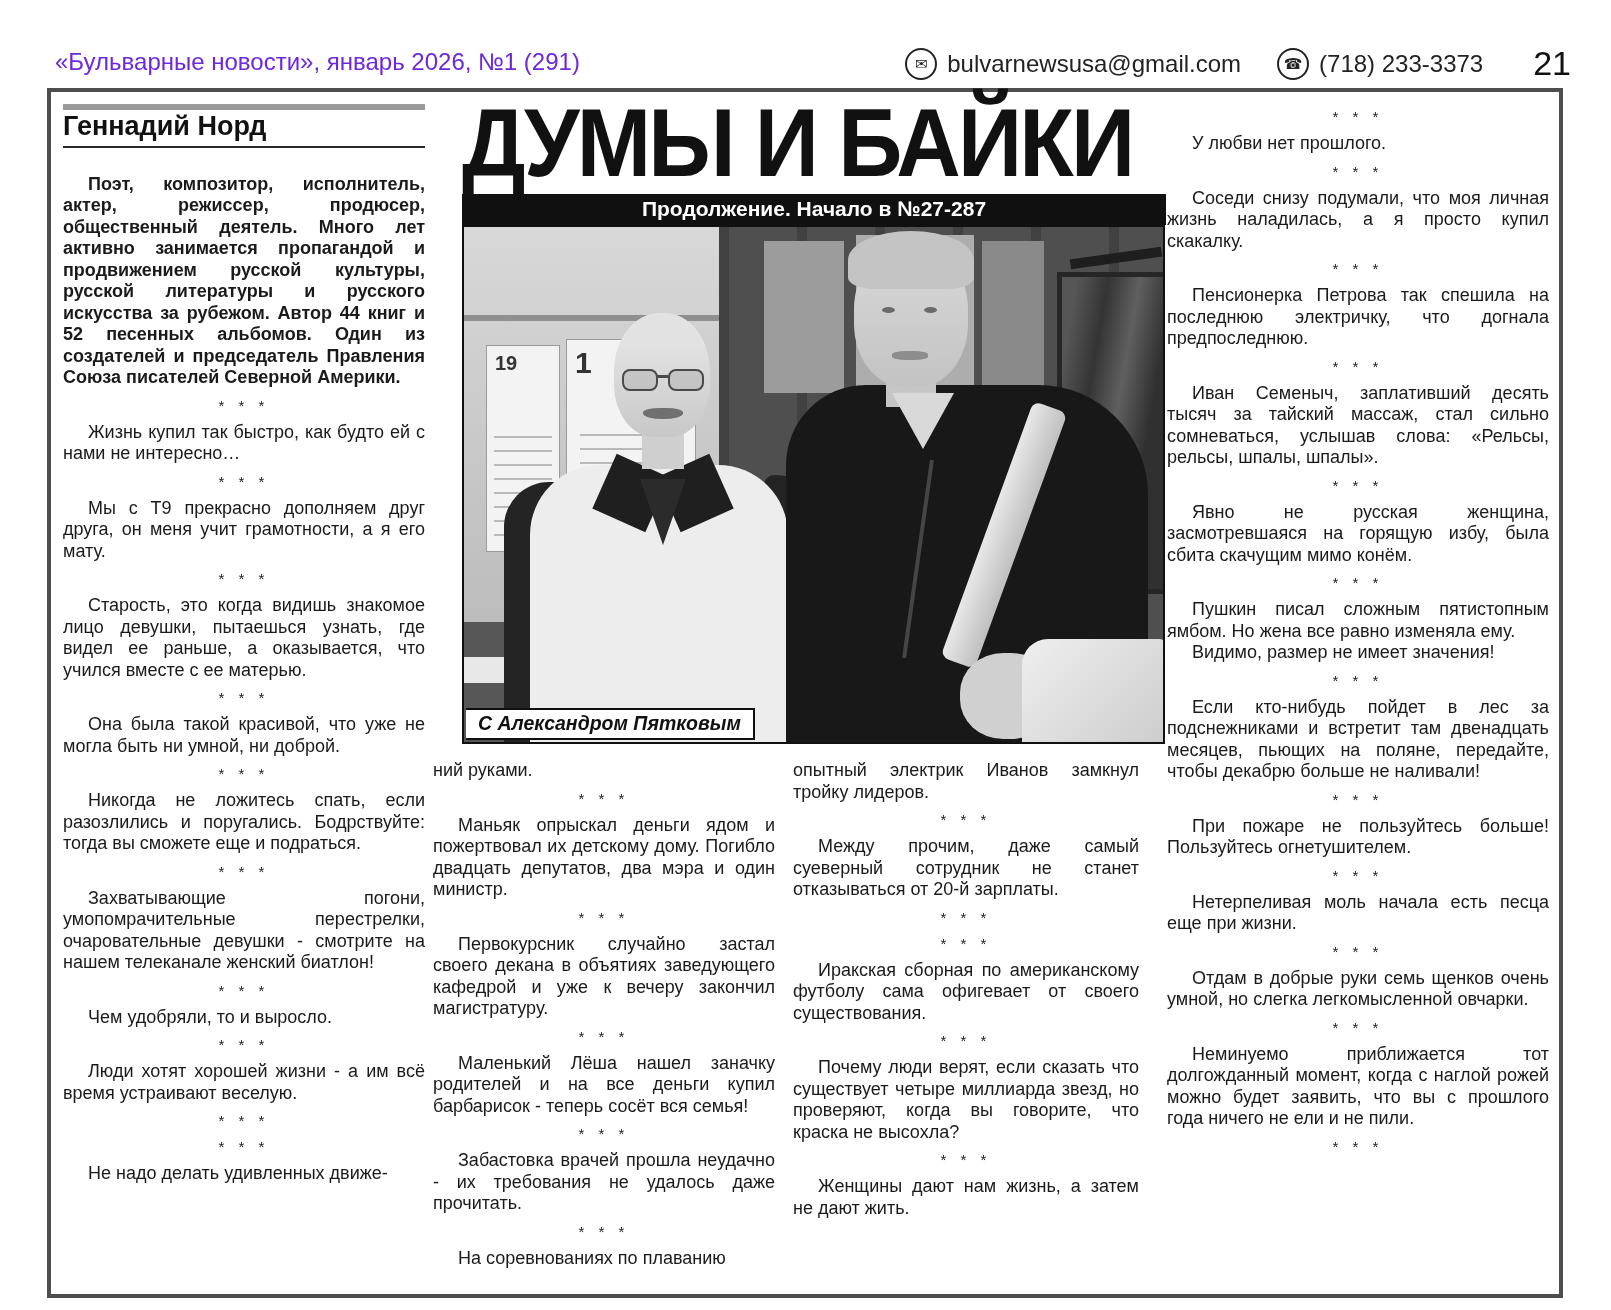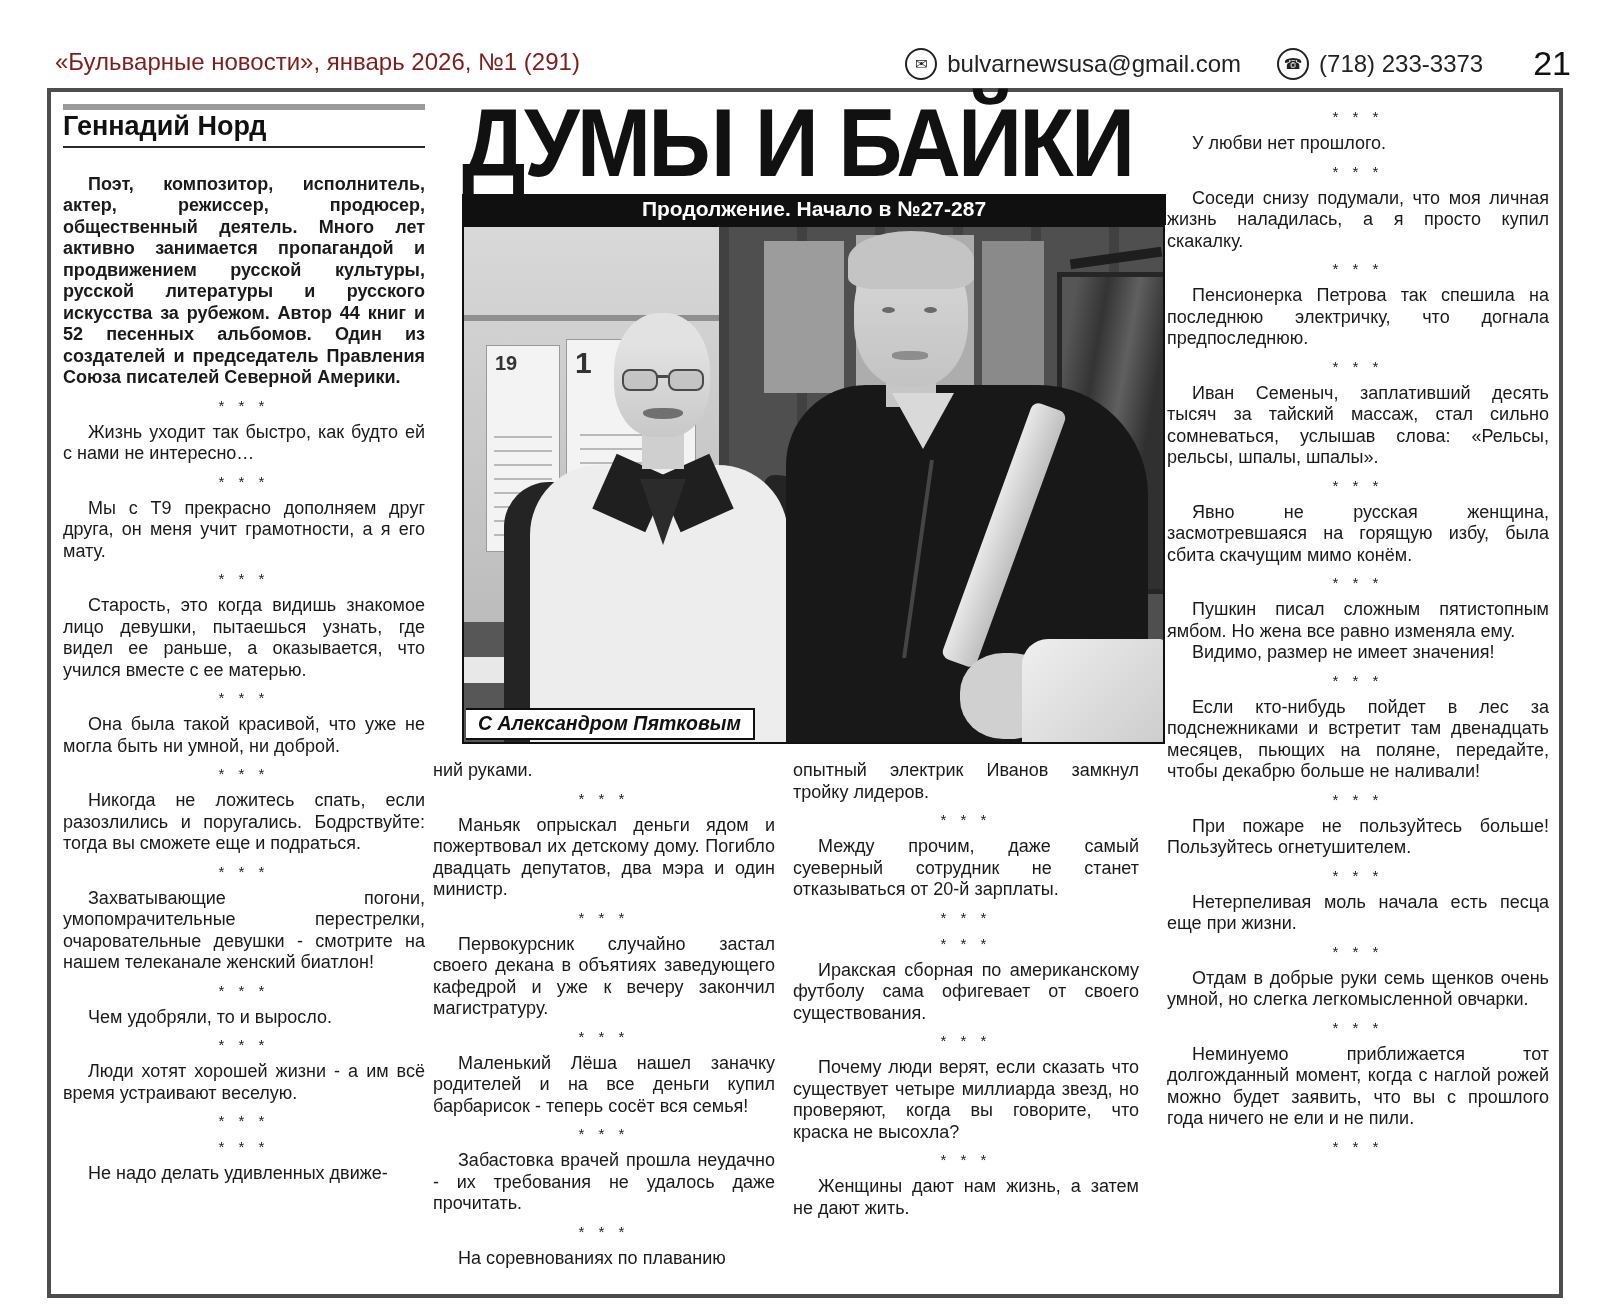--- a/index.html
+++ b/index.html
@@ -1,21 +1,21 @@
 <!DOCTYPE html>
 <html><head>
 <meta charset="utf-8">
 <style>
   html,body{margin:0;padding:0;background:#fff;}
   .page{position:relative;width:1611px;height:1310px;background:#fff;
         font-family:"Liberation Sans",sans-serif;color:#1a1a1a;overflow:hidden;}
 
   
   .pheader{position:absolute;left:55px;top:44px;right:40px;height:40px;}
-  .issue{position:absolute;left:0;top:4px;font-size:24px;color:#7f1d1d;}
+  .issue{position:absolute;left:0;top:4px;font-size:24px;color:#6d28d9;}
   .contacts{position:absolute;right:0;top:0;display:flex;align-items:center;gap:10px;}
   .icon-circle{display:inline-flex;align-items:center;justify-content:center;
         width:28px;height:28px;border:2px solid #222;border-radius:50%;
         font-size:15px;color:#222;font-family:"DejaVu Sans",sans-serif;}
   .contact-text{font-size:24px;color:#222;margin-right:26px;}
   .contact-text.last{margin-right:40px;}
   .pagenum{font-size:34px;color:#111;}
 
   
   .frame{position:absolute;left:47px;top:88px;width:1508px;height:1202px;
@@ -127,21 +127,21 @@
 
   <div class="frame">
 
     <div class="col col1">
       <div class="rule-thick"></div>
       <h2 class="author">Геннадий Норд</h2>
       <div class="rule-thin"></div>
       <p class="bio">Поэт, композитор, исполнитель, актер, режиссер, продюсер, общественный деятель. Много лет активно занимается пропагандой и продвижением русской культуры, русской литературы и русского искусства за рубежом. Автор 44 книг и 52 песенных альбомов. Один из создателей и председатель Правления Союза писателей Северной Америки.</p>
       <div>
           <div class="sep">* * *</div>
-          <p class="joke">Жизнь уходит так быстро, как будто ей с нами не интересно…</p>
+          <p class="joke">Жизнь купил так быстро, как будто ей с нами не интересно…</p>
           <div class="sep">* * *</div>
           <p class="joke">Мы с Т9 прекрасно дополняем друг друга, он меня учит грамотности, а я его мату.</p>
           <div class="sep">* * *</div>
           <p class="joke">Старость, это когда видишь знакомое лицо девушки, пытаешься узнать, где видел ее раньше, а оказывается, что учился вместе с ее матерью.</p>
           <div class="sep">* * *</div>
           <p class="joke">Она была такой красивой, что уже не могла быть ни умной, ни доброй.</p>
           <div class="sep">* * *</div>
           <p class="joke">Никогда не ложитесь спать, если разозлились и поругались. Бодрствуйте: тогда вы сможете еще и подраться.</p>
           <div class="sep">* * *</div>
           <p class="joke">Захватывающие погони, умопомрачительные перестрелки, очаровательные девушки - смотрите на нашем телеканале женский биатлон!</p>

